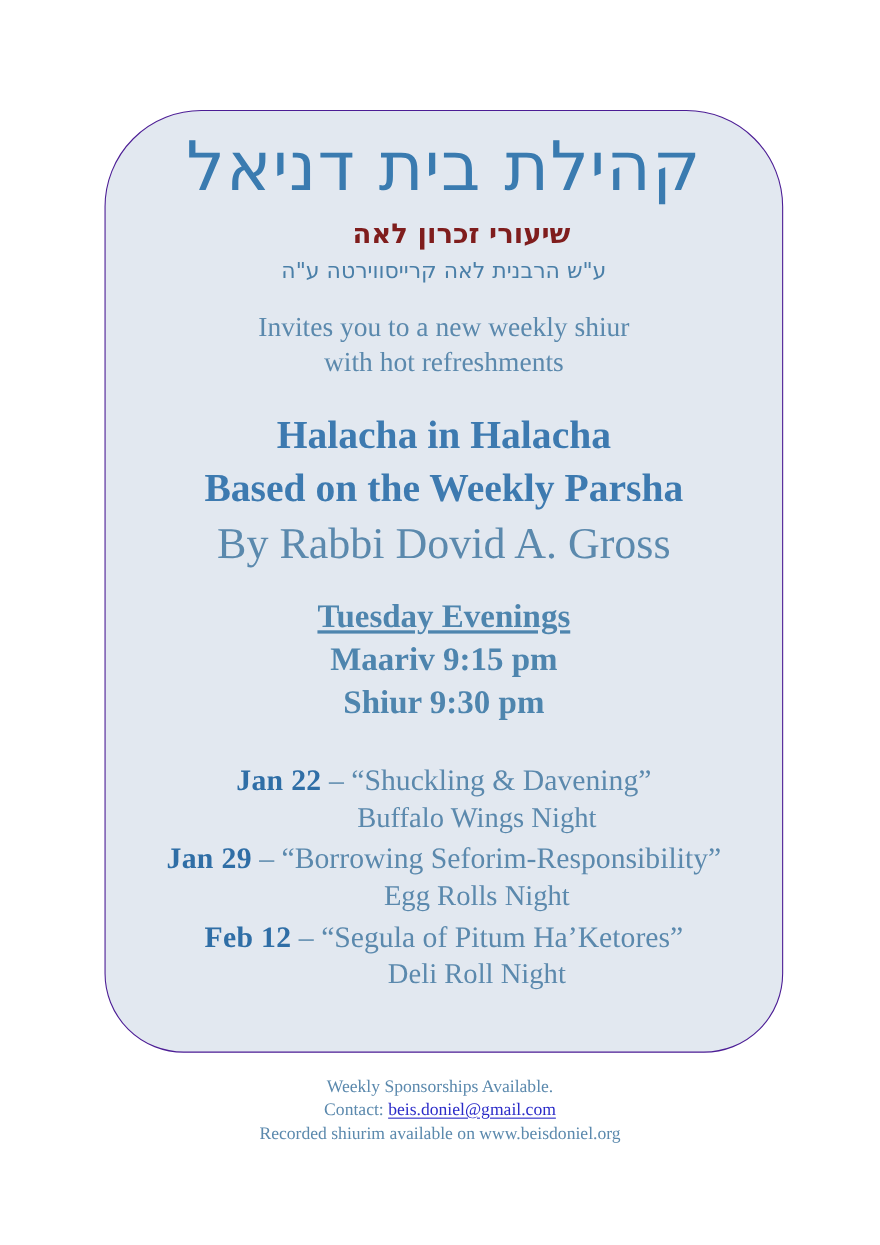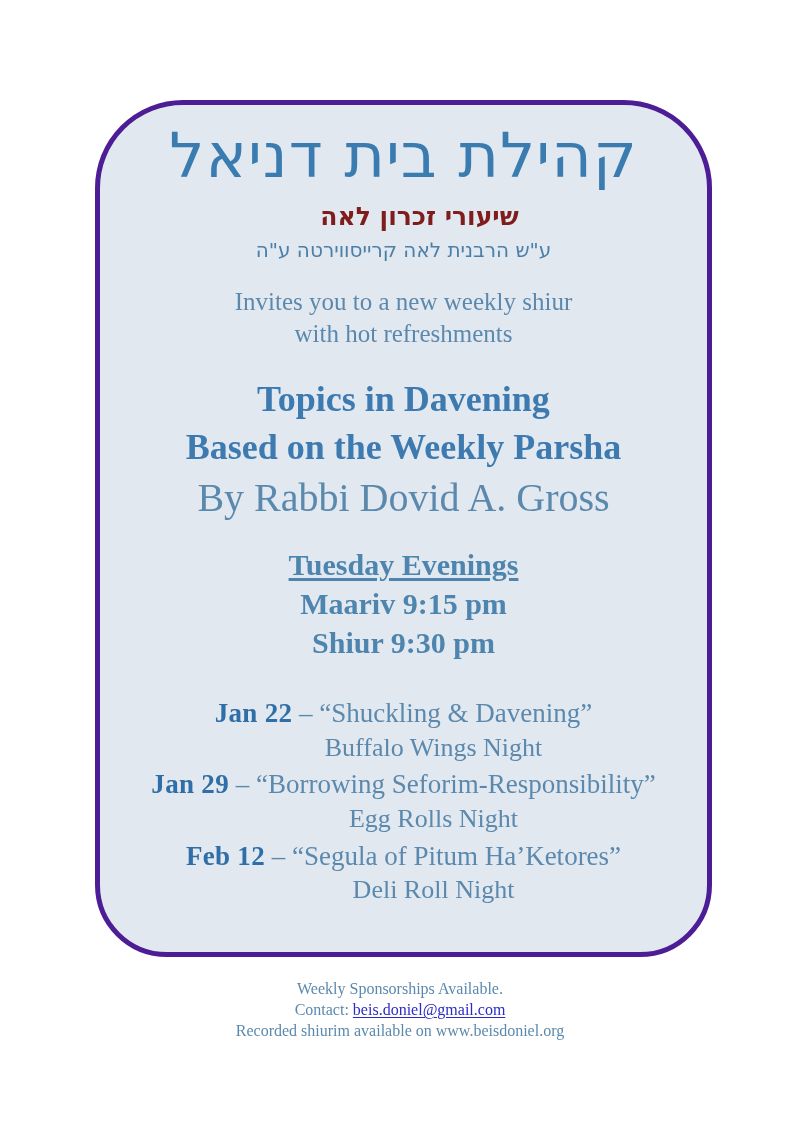--- a/index.html
+++ b/index.html
@@ -16,21 +16,21 @@
   }
 
   
   #flyer-panel {
     position: absolute;
     left: 95px;
     top: 100px;
     width: 617px;
     height: 857px;
     background: #e2e8f0;
-    border: 5px solid #4c1d95;
+    border: 1px solid #4c1d95;
     border-radius: 88px 88px 72px 72px;
     box-sizing: border-box;
     text-align: center;
   }
 
   
   .hebrew {
     direction: rtl;
     unicode-bidi: bidi-override;
     font-family: "DejaVu Sans", "Liberation Sans", sans-serif;
@@ -160,21 +160,21 @@
   <div id="hebrew-subtitle" class="hebrew">שיעורי זכרון לאה</div>
 
   <div id="hebrew-dedication" class="hebrew">ע"ש הרבנית לאה קרייסווירטה ע"ה</div>
 
   <div id="invite-block">
     <div>Invites you to a new weekly shiur</div>
     <div>with hot refreshments</div>
   </div>
 
   <div id="headline-block">
-    <div>Topics in Davening</div>
+    <div>Halacha in Halacha</div>
     <div>Based on the Weekly Parsha</div>
     <div id="presenter-line">By Rabbi Dovid A. Gross</div>
   </div>
 
   <div id="times-block">
     <div id="day-heading">Tuesday Evenings</div>
     <div>Maariv 9:15 pm</div>
     <div>Shiur 9:30 pm</div>
   </div>
 

